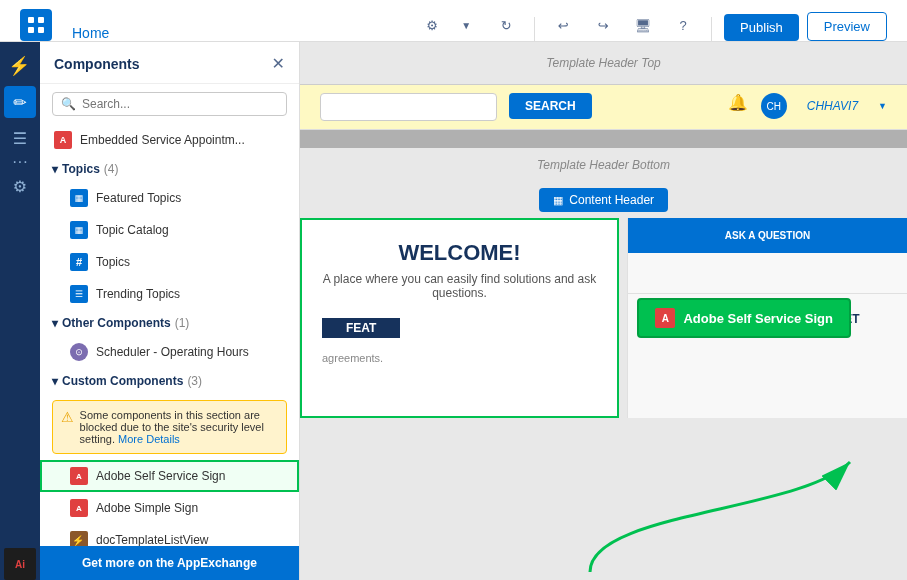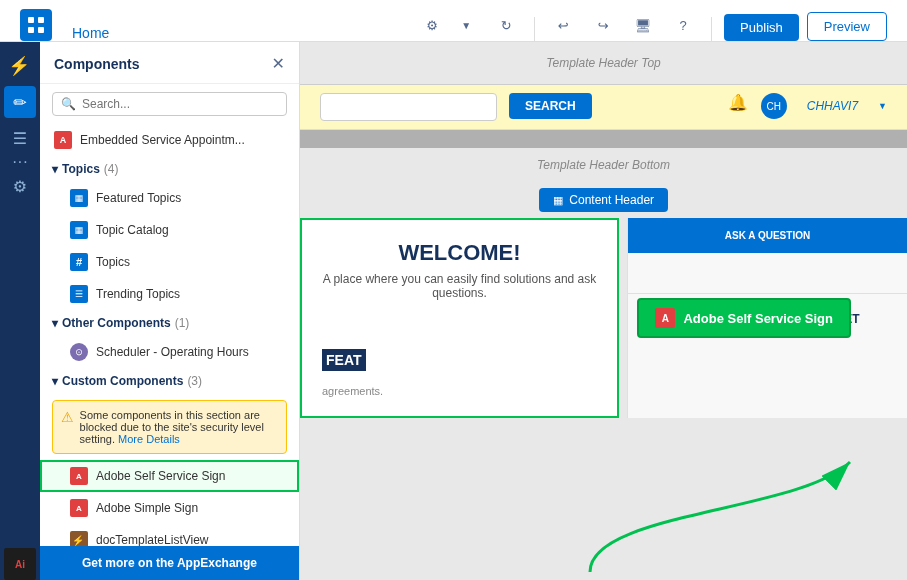--- a/index.html
+++ b/index.html
@@ -88,21 +88,21 @@
     
     .content-area { display: flex; gap: 8px; padding: 0; }
 
     
     .content-left { flex: 1; background: #fff; border: 2px solid #00c050; min-height: 200px; }
     .welcome-section { padding: 20px 20px 10px; }
     .welcome-title { font-size: 22px; font-weight: 700; color: #16325c; text-align: center; }
     .welcome-subtitle { font-size: 12px; color: #555; text-align: center; margin-top: 6px; }
 
     
-    .feat-label { background: #16325c; color: #fff; font-size: 14px; font-weight: 700; padding: 3px 4px; display: inline-block; margin-top: 31px; }
+    .feat-label { background: #16325c; color: #fff; font-size: 12px; font-weight: 700; padding: 3px 24px; display: inline-block; }
     .feed-section { padding: 8px 20px; }
     .feed-label { font-size: 11px; font-weight: 700; color: #16325c; text-transform: uppercase; }
 
     
     .adobe-sign-overlay {
       position: absolute;
       top: 256px; right: 56px;
       background: #00c050; color: #fff;
       padding: 8px 16px; border-radius: 4px;
       font-size: 13px; font-weight: 600;

